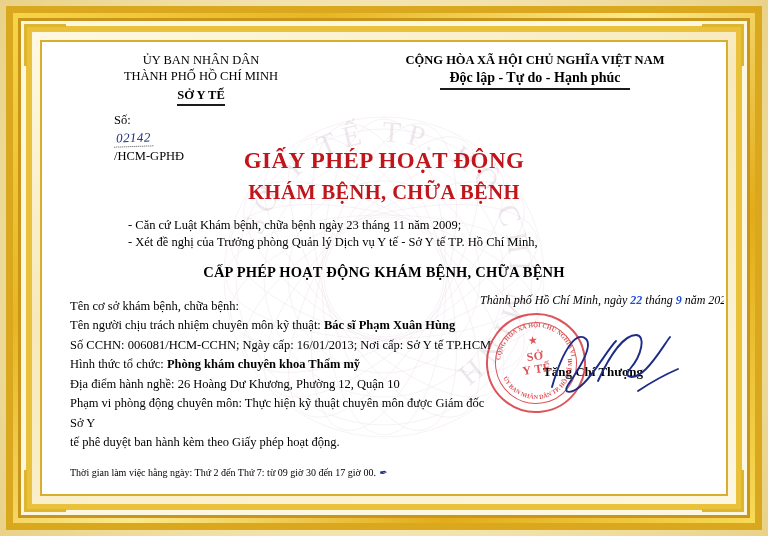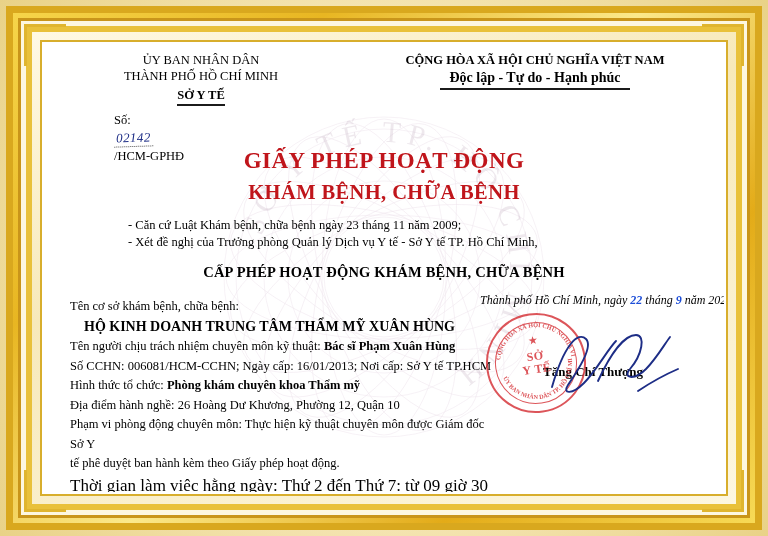--- a/index.html
+++ b/index.html
@@ -297,22 +297,22 @@
   .scribble {
     position: absolute;
     right: 18px;
     top: 34px;
     width: 150px;
     height: 78px;
     pointer-events: none;
   }
 
   .footer-line {
-    margin-top: 2px;
-    font-size: 17px;
+    margin-top: 10px;
+    font-size: 10px;
   }
   .tiny-ink {
     color: #1d2d86;
     font-style: italic;
   }
 </style>
 </head>
 <body>
 
 <div class="page">
@@ -390,21 +390,20 @@
         <div>- Căn cứ Luật Khám bệnh, chữa bệnh ngày 23 tháng 11 năm 2009;</div>
         <div>- Xét đề nghị của Trưởng phòng Quản lý Dịch vụ Y tế - Sở Y tế TP. Hồ Chí Minh,</div>
       </div>
 
       <div class="decree">CẤP PHÉP HOẠT ĐỘNG KHÁM BỆNH, CHỮA BỆNH</div>
 
       <div class="body-area">
 
         <div class="fields">
           <div>Tên cơ sở khám bệnh, chữa bệnh:</div>
-          <div class="center-name">HỘ KINH DOANH TRUNG TÂM THẨM MỸ XUÂN HÙNG</div>
           <div>
             <span>Tên người chịu trách nhiệm chuyên môn kỹ thuật:</span>
             <span class="field-value">Bác sĩ Phạm Xuân  Hùng</span>
           </div>
           <div>Số CCHN: 006081/HCM-CCHN; Ngày cấp: 16/01/2013; Nơi cấp: Sở Y tế TP.HCM</div>
           <div>
             <span>Hình thức tổ chức:</span>
             <span class="field-value">Phòng khám chuyên khoa Thẩm mỹ</span>
           </div>
           <div>

